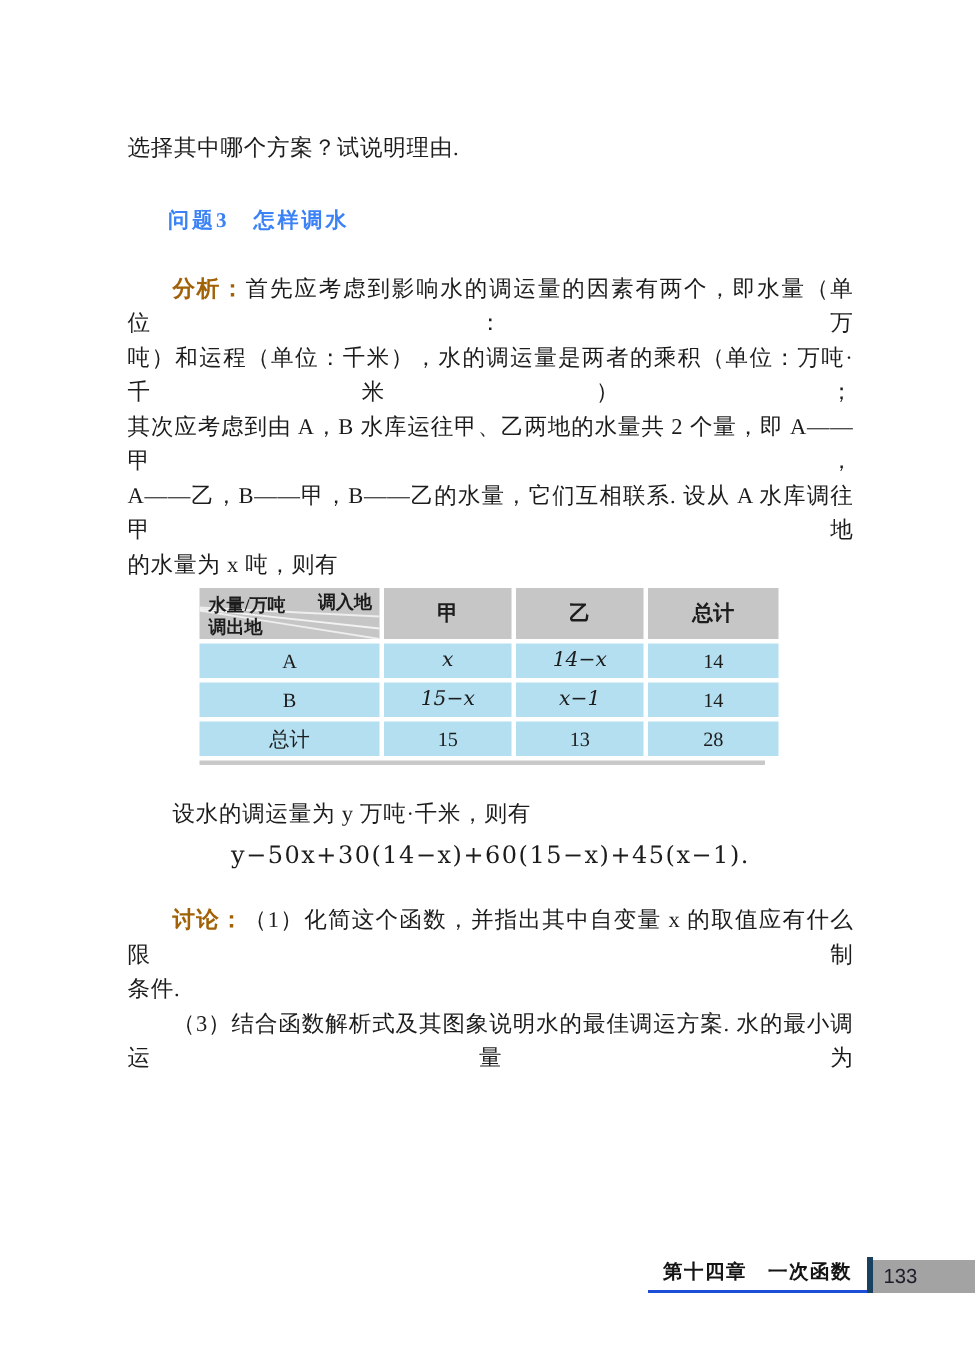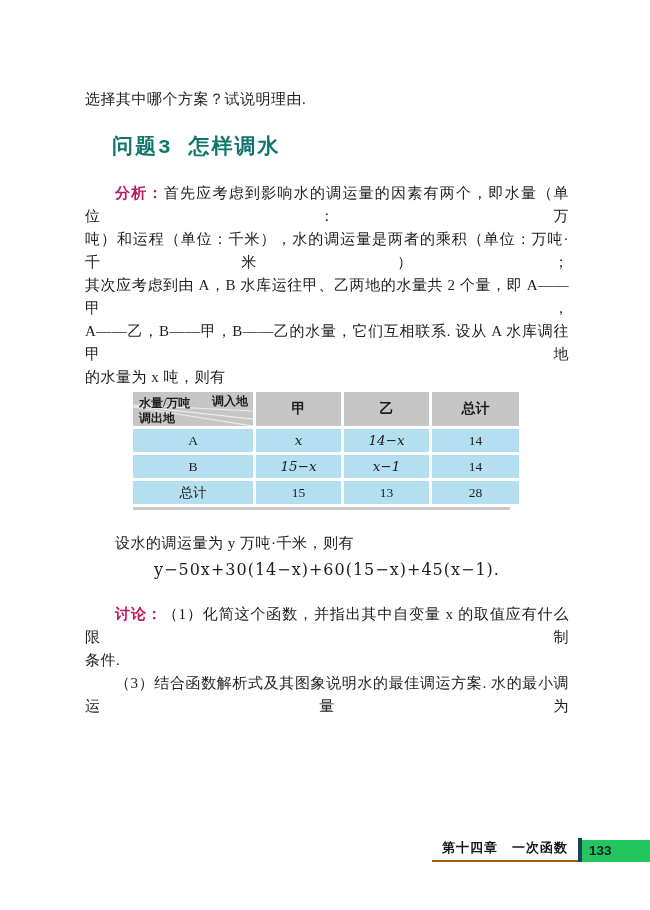--- a/index.html
+++ b/index.html
@@ -9,27 +9,27 @@
     font-family:"Liberation Serif","DejaVu Serif",serif;
     color:#1c1c1c;
   }
   .content { position:absolute; left:85px; top:0; width:484px; padding-top:88px; }
   .bodytext { font-size:15px; line-height:23px; letter-spacing:0.5px; }
   .line { text-align:justify; text-align-last:justify; }
   .line.short { text-align:last-left; text-align-last:left; }
   .line.ind { text-indent:2em; }
   .heading {
     margin:22px 0 0 27px; height:30px; line-height:30px;
-    font-family:Liberation Mono, monospace;
-    font-weight:bold; font-size:21px; color:#0f766e; letter-spacing:2px;
+    font-family:Liberation Serif, serif;
+    font-weight:bold; font-size:14px; color:#3b82f6; letter-spacing:2px;
   }
   .heading .title { margin-left:16px; }
   .para1 { margin-top:18px; }
   .analysis { margin-top:19px; }
-  .label-teal { color:#be185d; font-weight:bold; }
+  .label-teal { color:#a16207; font-weight:bold; }
   
   .table-wrap { margin:3px 0 0 48px; width:377px; }
   .grid {
     display:grid; grid-template-columns:120px 85px 85px 87px;
     grid-template-rows:34px 23px 23px 23px; gap:3px;
     font-size:13px;
   }
   .hcell {
     background:#c6c6c6; display:flex; align-items:center; justify-content:center;
     font-weight:bold; font-size:14px;
@@ -47,27 +47,27 @@
   .setup { margin-top:22px; text-indent:2em; }
   .formula {
     margin-top:3px; text-align-last:center;
     font-size:16px; letter-spacing:1px; font-family:"DejaVu Serif",serif;
   }
   .discussion { margin-top:22px; }
   
   .footer { position:absolute; top:838px; right:0; display:flex; align-items:flex-end; }
   .chapter {
     font-size:13px; font-weight:bold; letter-spacing:1px; color:#141414;
-    padding:0 10px 3px 10px; border-bottom:2px solid #a16207; line-height:18px;
+    padding:0 10px 3px 10px; border-bottom:2px solid #1d4ed8; line-height:18px;
   }
   .footer-bar { width:4px; height:24px; background:#1a4060; }
   .page-box {
-    width:68px; height:22px; background:#22c55e; color:#1c1c2a;
+    width:68px; height:22px; background:#a3a3a3; color:#1c1c2a;
     font-family:"Liberation Sans","DejaVu Sans",sans-serif;
-    font-size:13.5px; font-weight:bold; line-height:22px; padding-left:7px;
+    font-size:13.5px; font-weight:normal; line-height:22px; padding-left:7px;
   }
 </style>
 </head>
 <body>
 
 <div class="content">
 
   <div class="bodytext line short">选择其中哪个方案？试说明理由.</div>
 
   <div class="heading">

